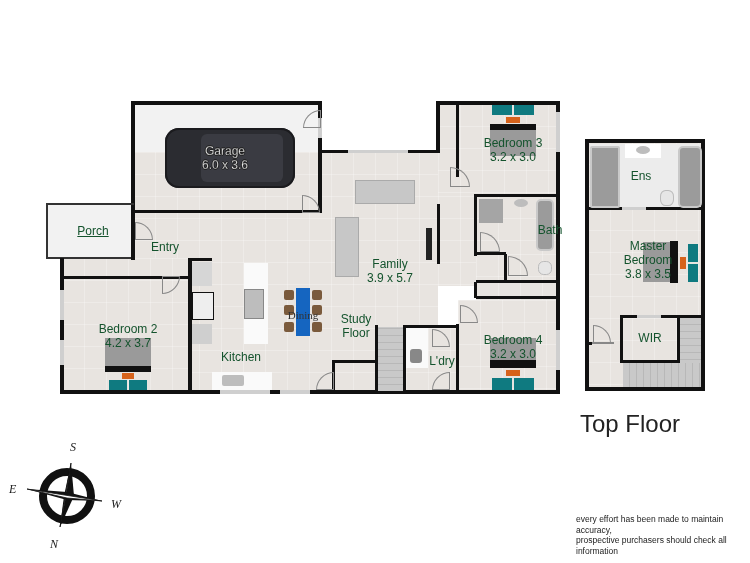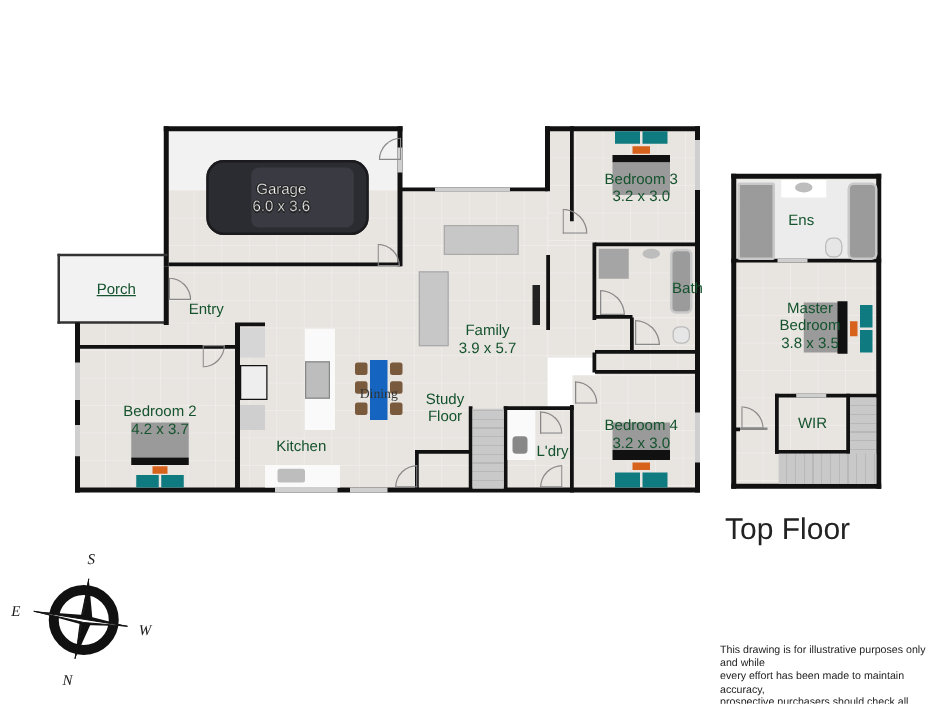--- a/index.html
+++ b/index.html
@@ -259,16 +259,15 @@
     <polygon points="27,59 67,62 102,71 67,70" fill="#111"></polygon>
     <polygon points="27,59 67,68 102,71" fill="#fff" stroke="#111" stroke-width="0.8"></polygon>
   </svg>
   <div class="abs" style="left:70px;top:10px;font-family:'Liberation Serif',serif;font-style:italic;font-size:12px;">S</div>
   <div class="abs" style="left:9px;top:52px;font-family:'Liberation Serif',serif;font-style:italic;font-size:12px;">E</div>
   <div class="abs" style="left:111px;top:67px;font-family:'Liberation Serif',serif;font-style:italic;font-size:12px;">W</div>
   <div class="abs" style="left:50px;top:107px;font-family:'Liberation Serif',serif;font-style:italic;font-size:12px;">N</div>
 </div>
 
 <div class="disclaimer" style="left:576px;top:514px;">
-  <div>This drawing is for illustrative purposes only and while</div>
   <div>every effort has been made to maintain accuracy,</div>
   <div>prospective purchasers should check all information</div>
 </div>
 
 </body></html>

